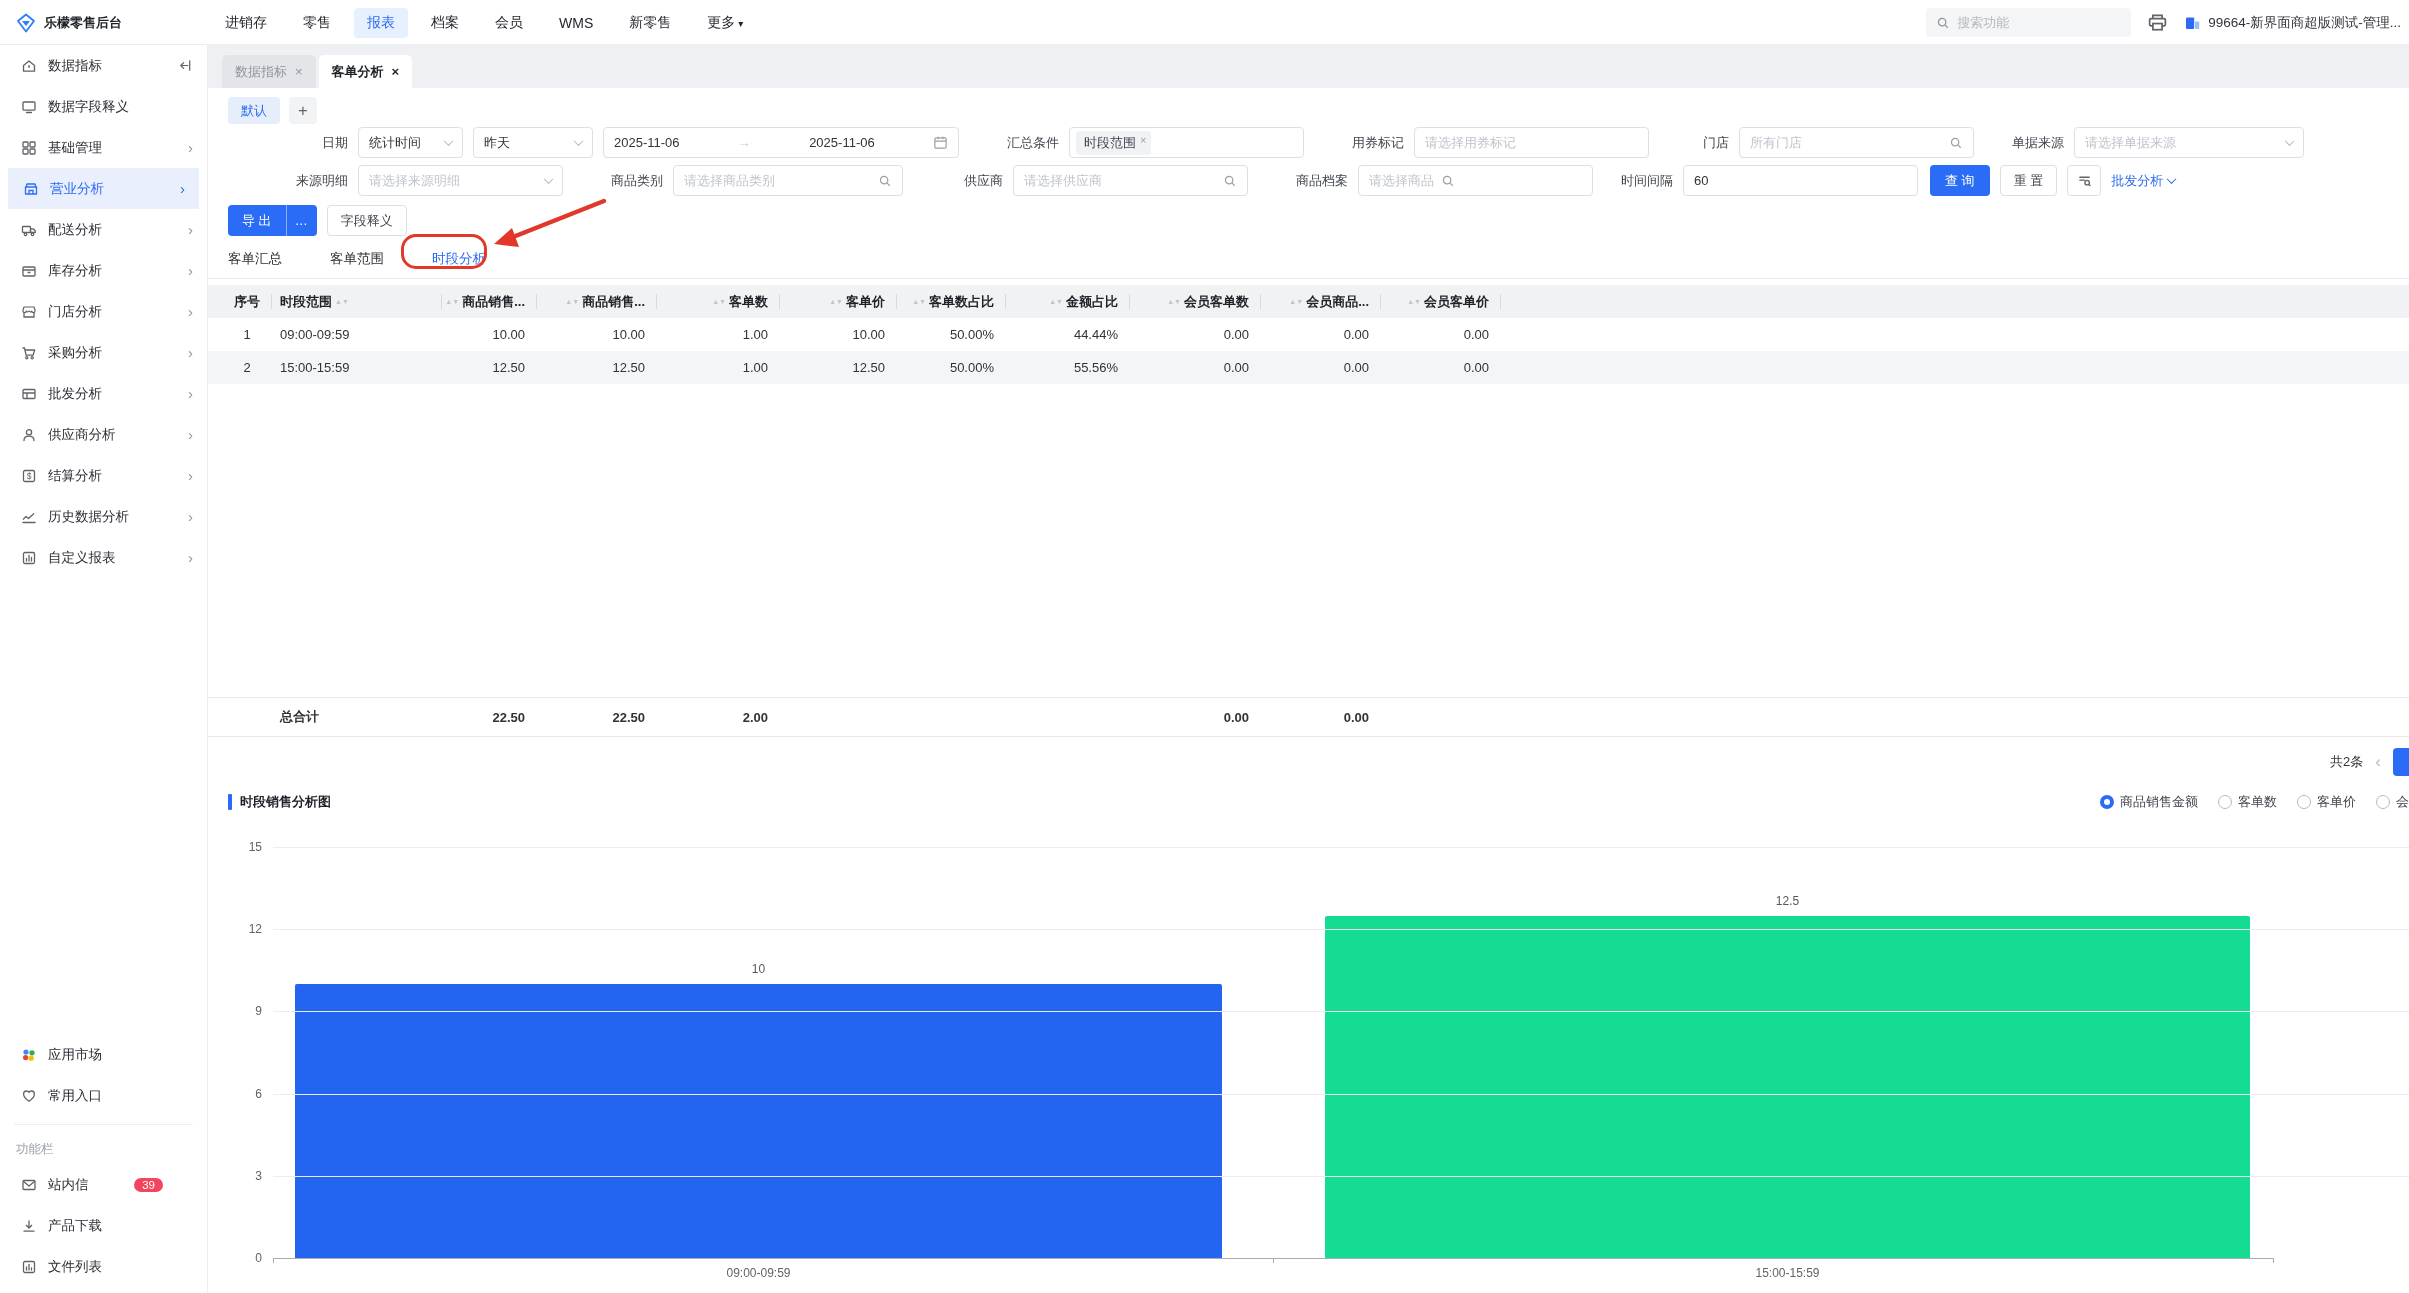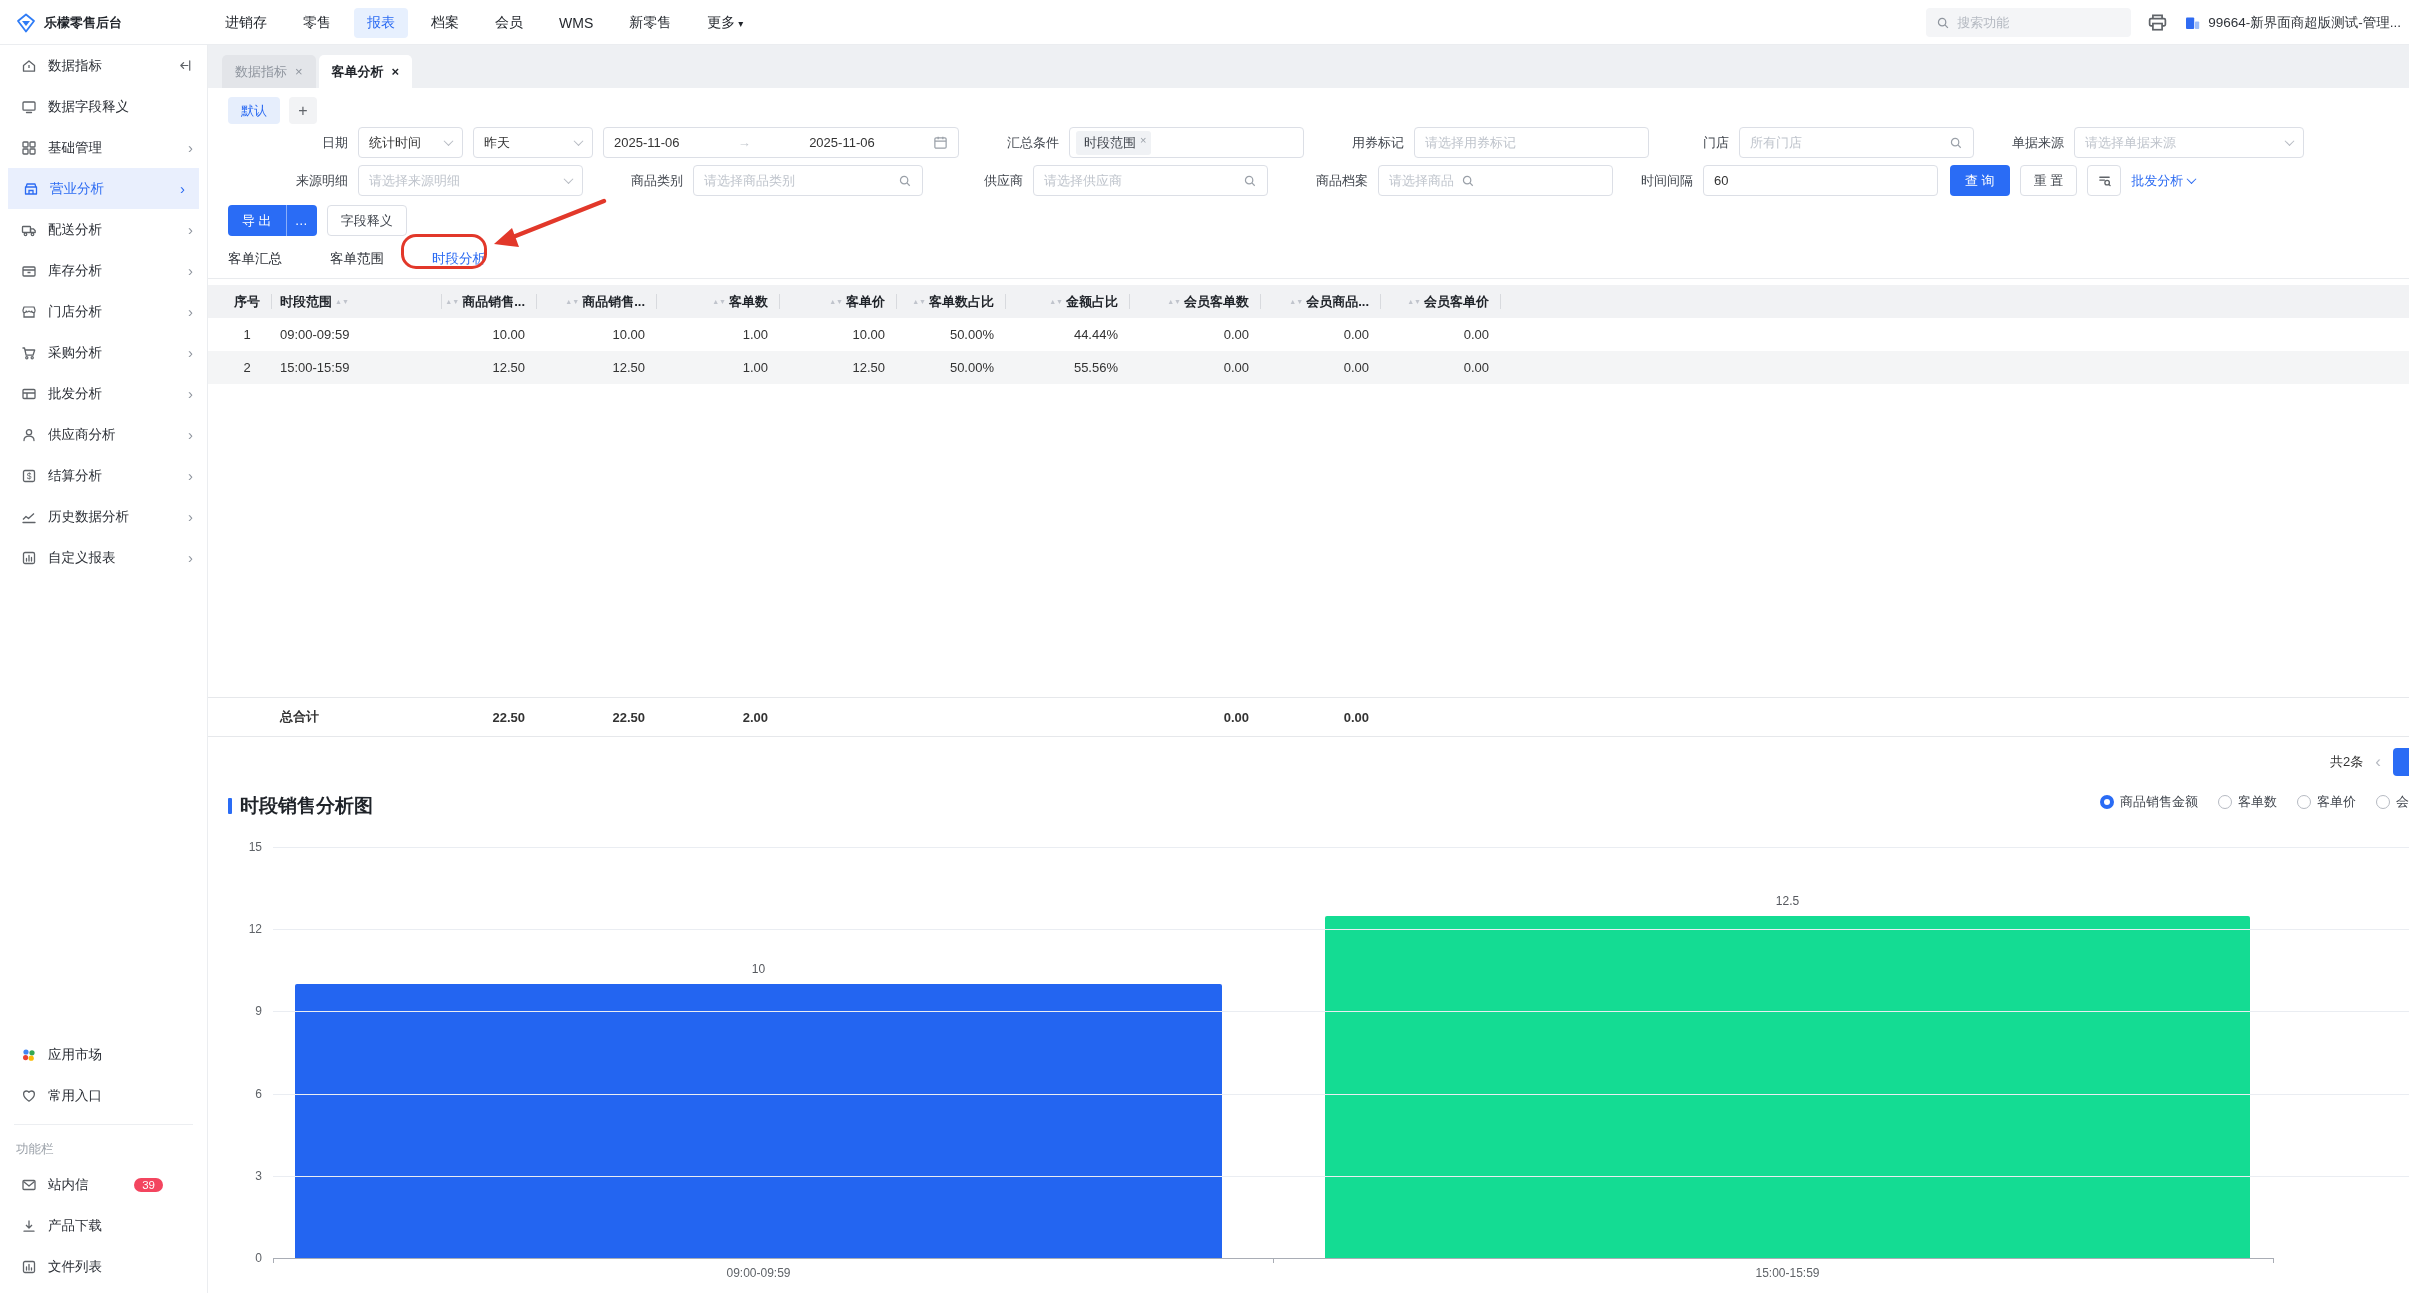--- a/index.html
+++ b/index.html
@@ -101,21 +101,21 @@
   .num { justify-content:flex-end; padding-right:12px; }
   .th { position:relative; color:#1f2329; font-weight:bold; font-size:13px; }
   .th::after { content:''; position:absolute; right:0; top:9px; bottom:9px; width:1px; background:#d8dade; }
   .sort { display:inline-flex; flex-direction:column; font-size:7px; line-height:5.5px; color:#c0c4cc; margin:0 3px; }
   .pagination { position:absolute; right:0; top:702px; height:30px; display:flex; align-items:center; gap:12px; }
   .page-prev { color:#b6bac2; font-size:17px; }
   .page-num { width:30px; height:28px; background:#2a6cf5; border-radius:4px; margin-right:-14px; }
 
   
   .sec-title { position:absolute; left:20px; top:748px; display:flex; align-items:center; gap:8px;
-    font-size:19px; font-weight:bold; color:#1f2329; }
+    font-size:13px; font-weight:bold; color:#1f2329; }
   .sec-bar { width:4px; height:16px; background:#2a6cf5; border-radius:1px; }
   .radios { position:absolute; right:-52px; top:748px; display:flex; align-items:center; gap:20px; white-space:nowrap; }
   .radio { display:flex; align-items:center; gap:6px; color:#41464e; cursor:pointer; }
   .rdot { width:14px; height:14px; border:1px solid #b6bac2; border-radius:50%; background:#fff; }
   .radio.sel .rdot { border:4px solid #2a6cf5; }
 
   .chart { position:absolute; left:20px; top:790px; right:0; height:478px; }
   .gridline { position:absolute; left:45px; right:0; height:1px; background:#eaedf2; }
   .ytick { position:absolute; left:0; width:34px; text-align:right; font-size:12px; color:#5f6368; }
   .axis { position:absolute; left:45px; width:2000px; top:423px; height:1px; background:#a9adb5; }
@@ -391,21 +391,21 @@
     </div>
     <span class="flabel w80">单据来源</span>
     <div class="fld sel" style="width:230px">
       <span class="ph">请选择单据来源</span>
         <i class="chev"></i>
     </div>
   </div>
 
   <div class="frow" style="top:120px">
     <span class="flabel w120">来源明细</span>
-    <div class="fld sel" style="width:225px">
+    <div class="fld sel" style="width:205px">
       <span class="ph">请选择来源明细</span>
         <i class="chev"></i>
     </div>
     <span class="flabel w90">商品类别</span>
     <div class="fld" style="width:230px; justify-content:space-between">
       <span class="ph">请选择商品类别</span>
       <svg width="14" height="14" viewBox="0 0 16 16">
         <circle cx="7" cy="7" r="4.2" fill="none" stroke="#9aa0a8" stroke-width="1.4"></circle>
           <path d="M10.2 10.2 13.4 13.4" stroke="#9aa0a8" stroke-width="1.4"></path>
       </svg>

